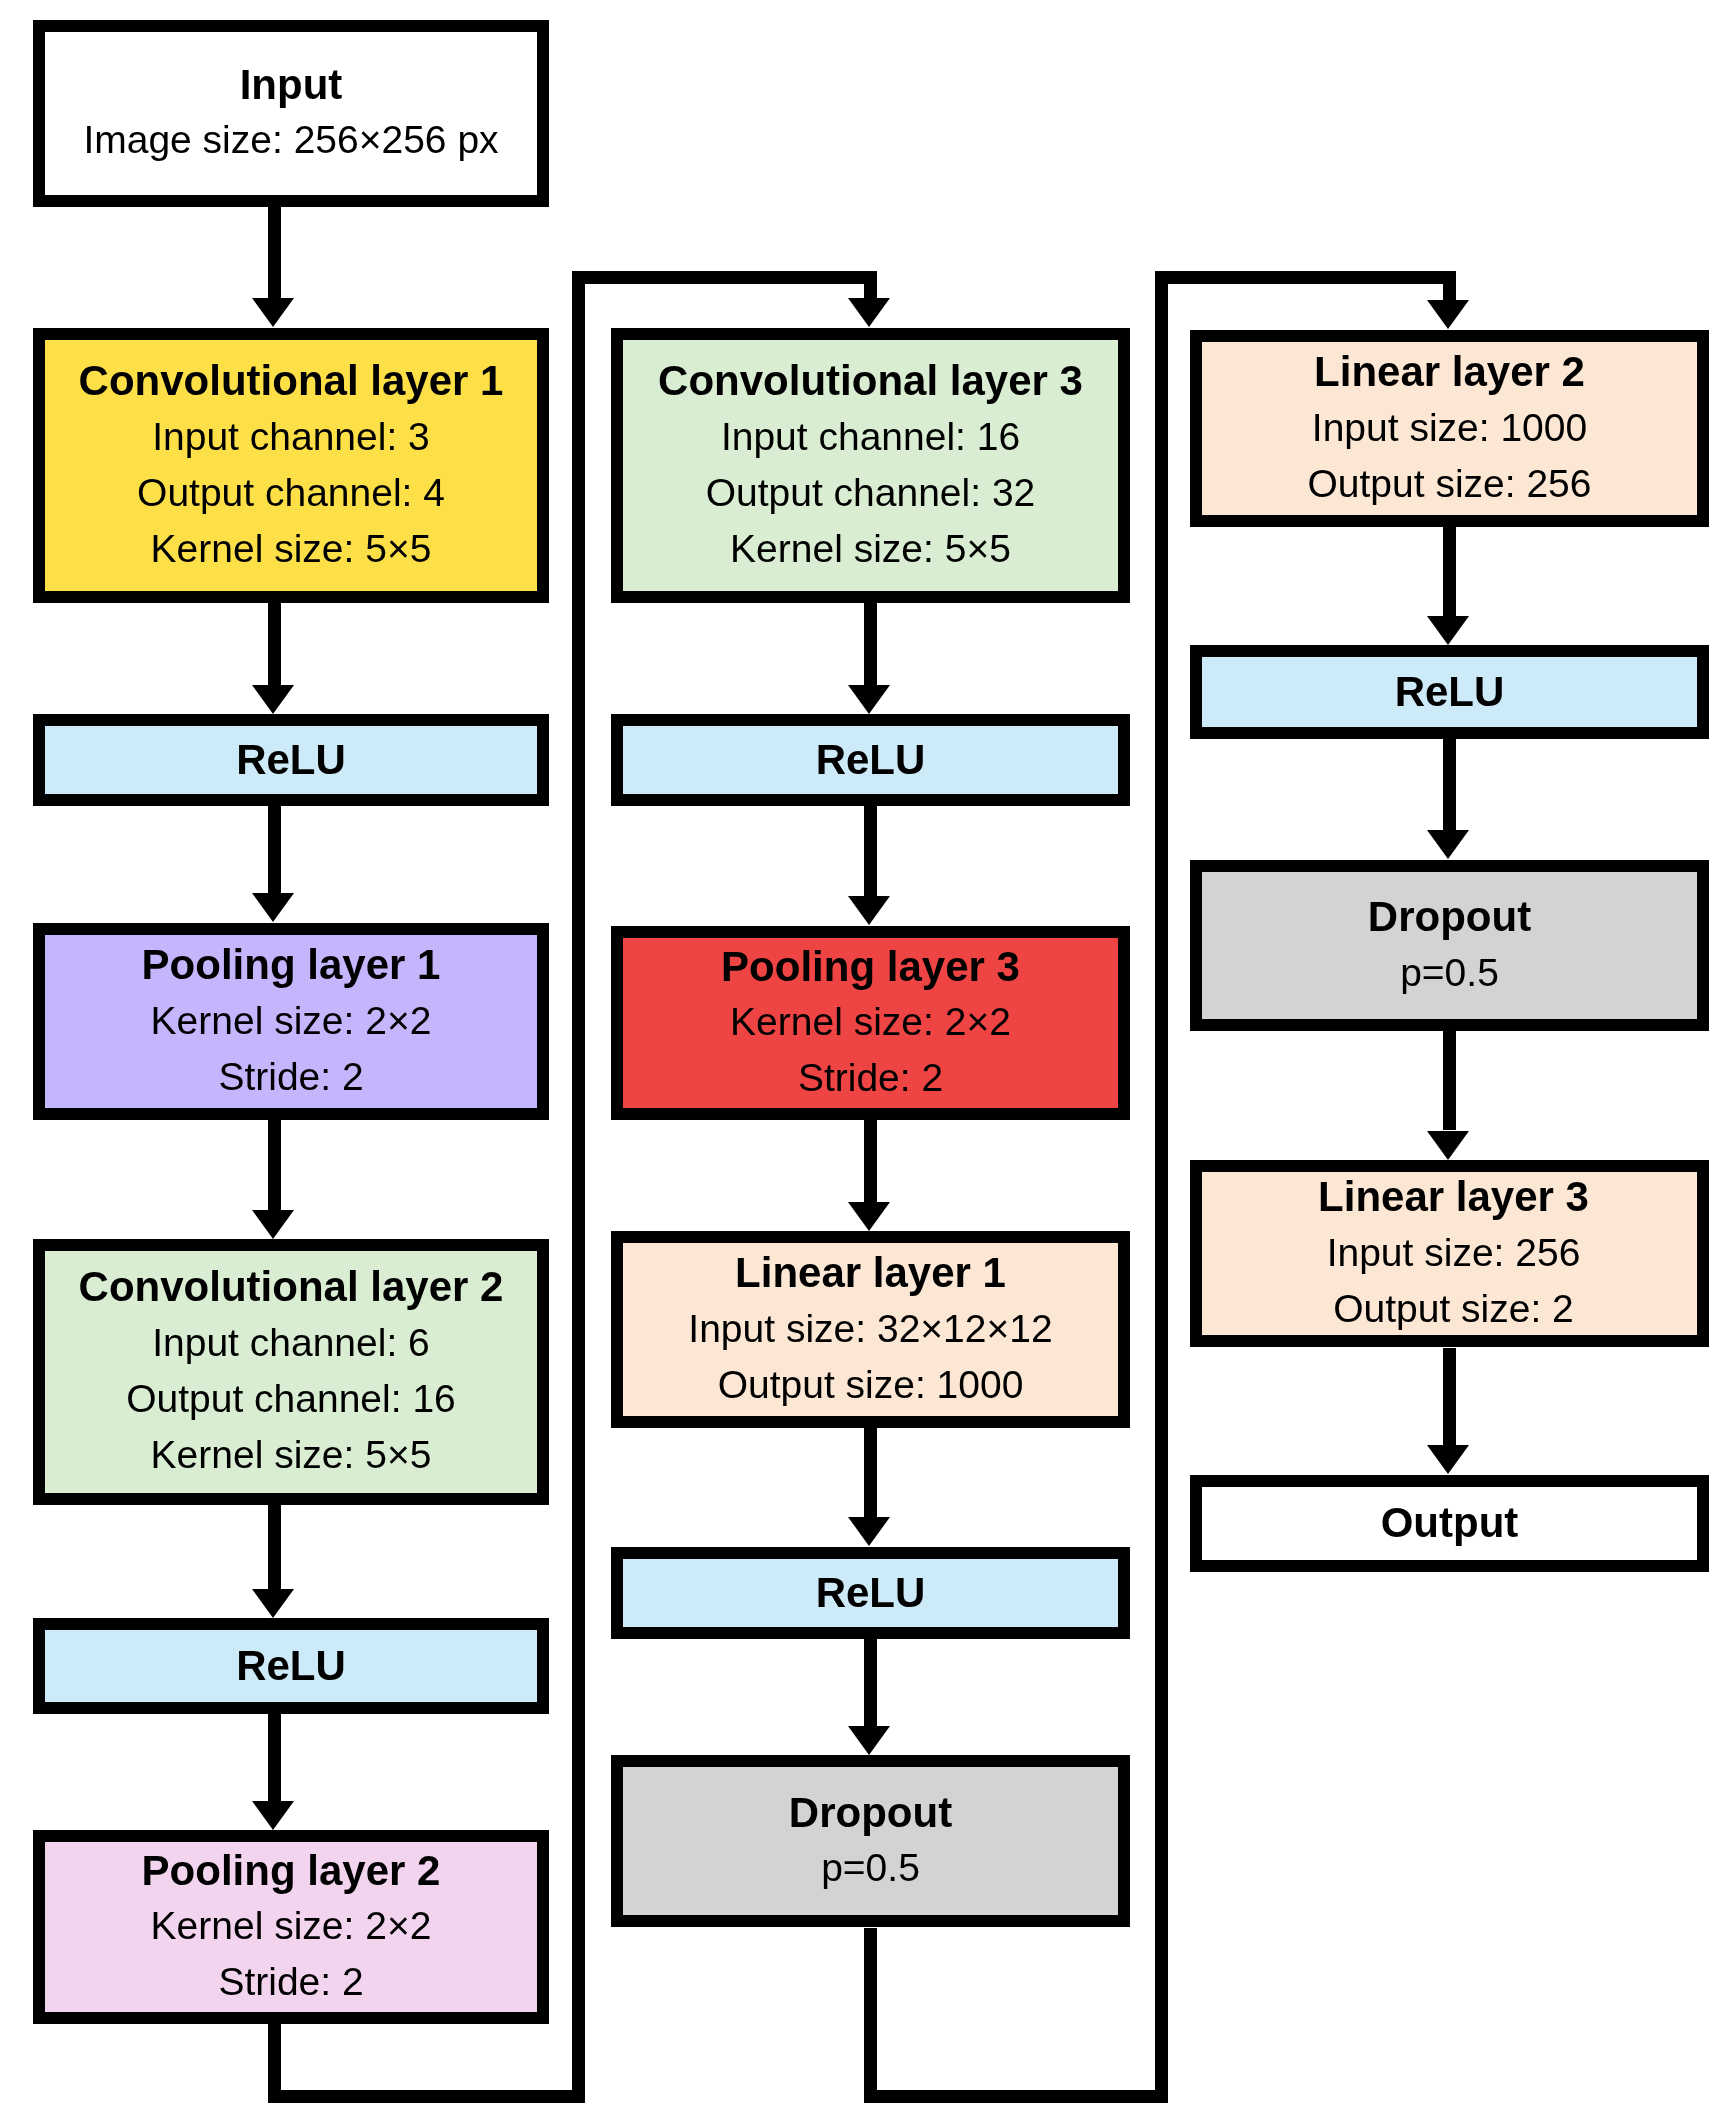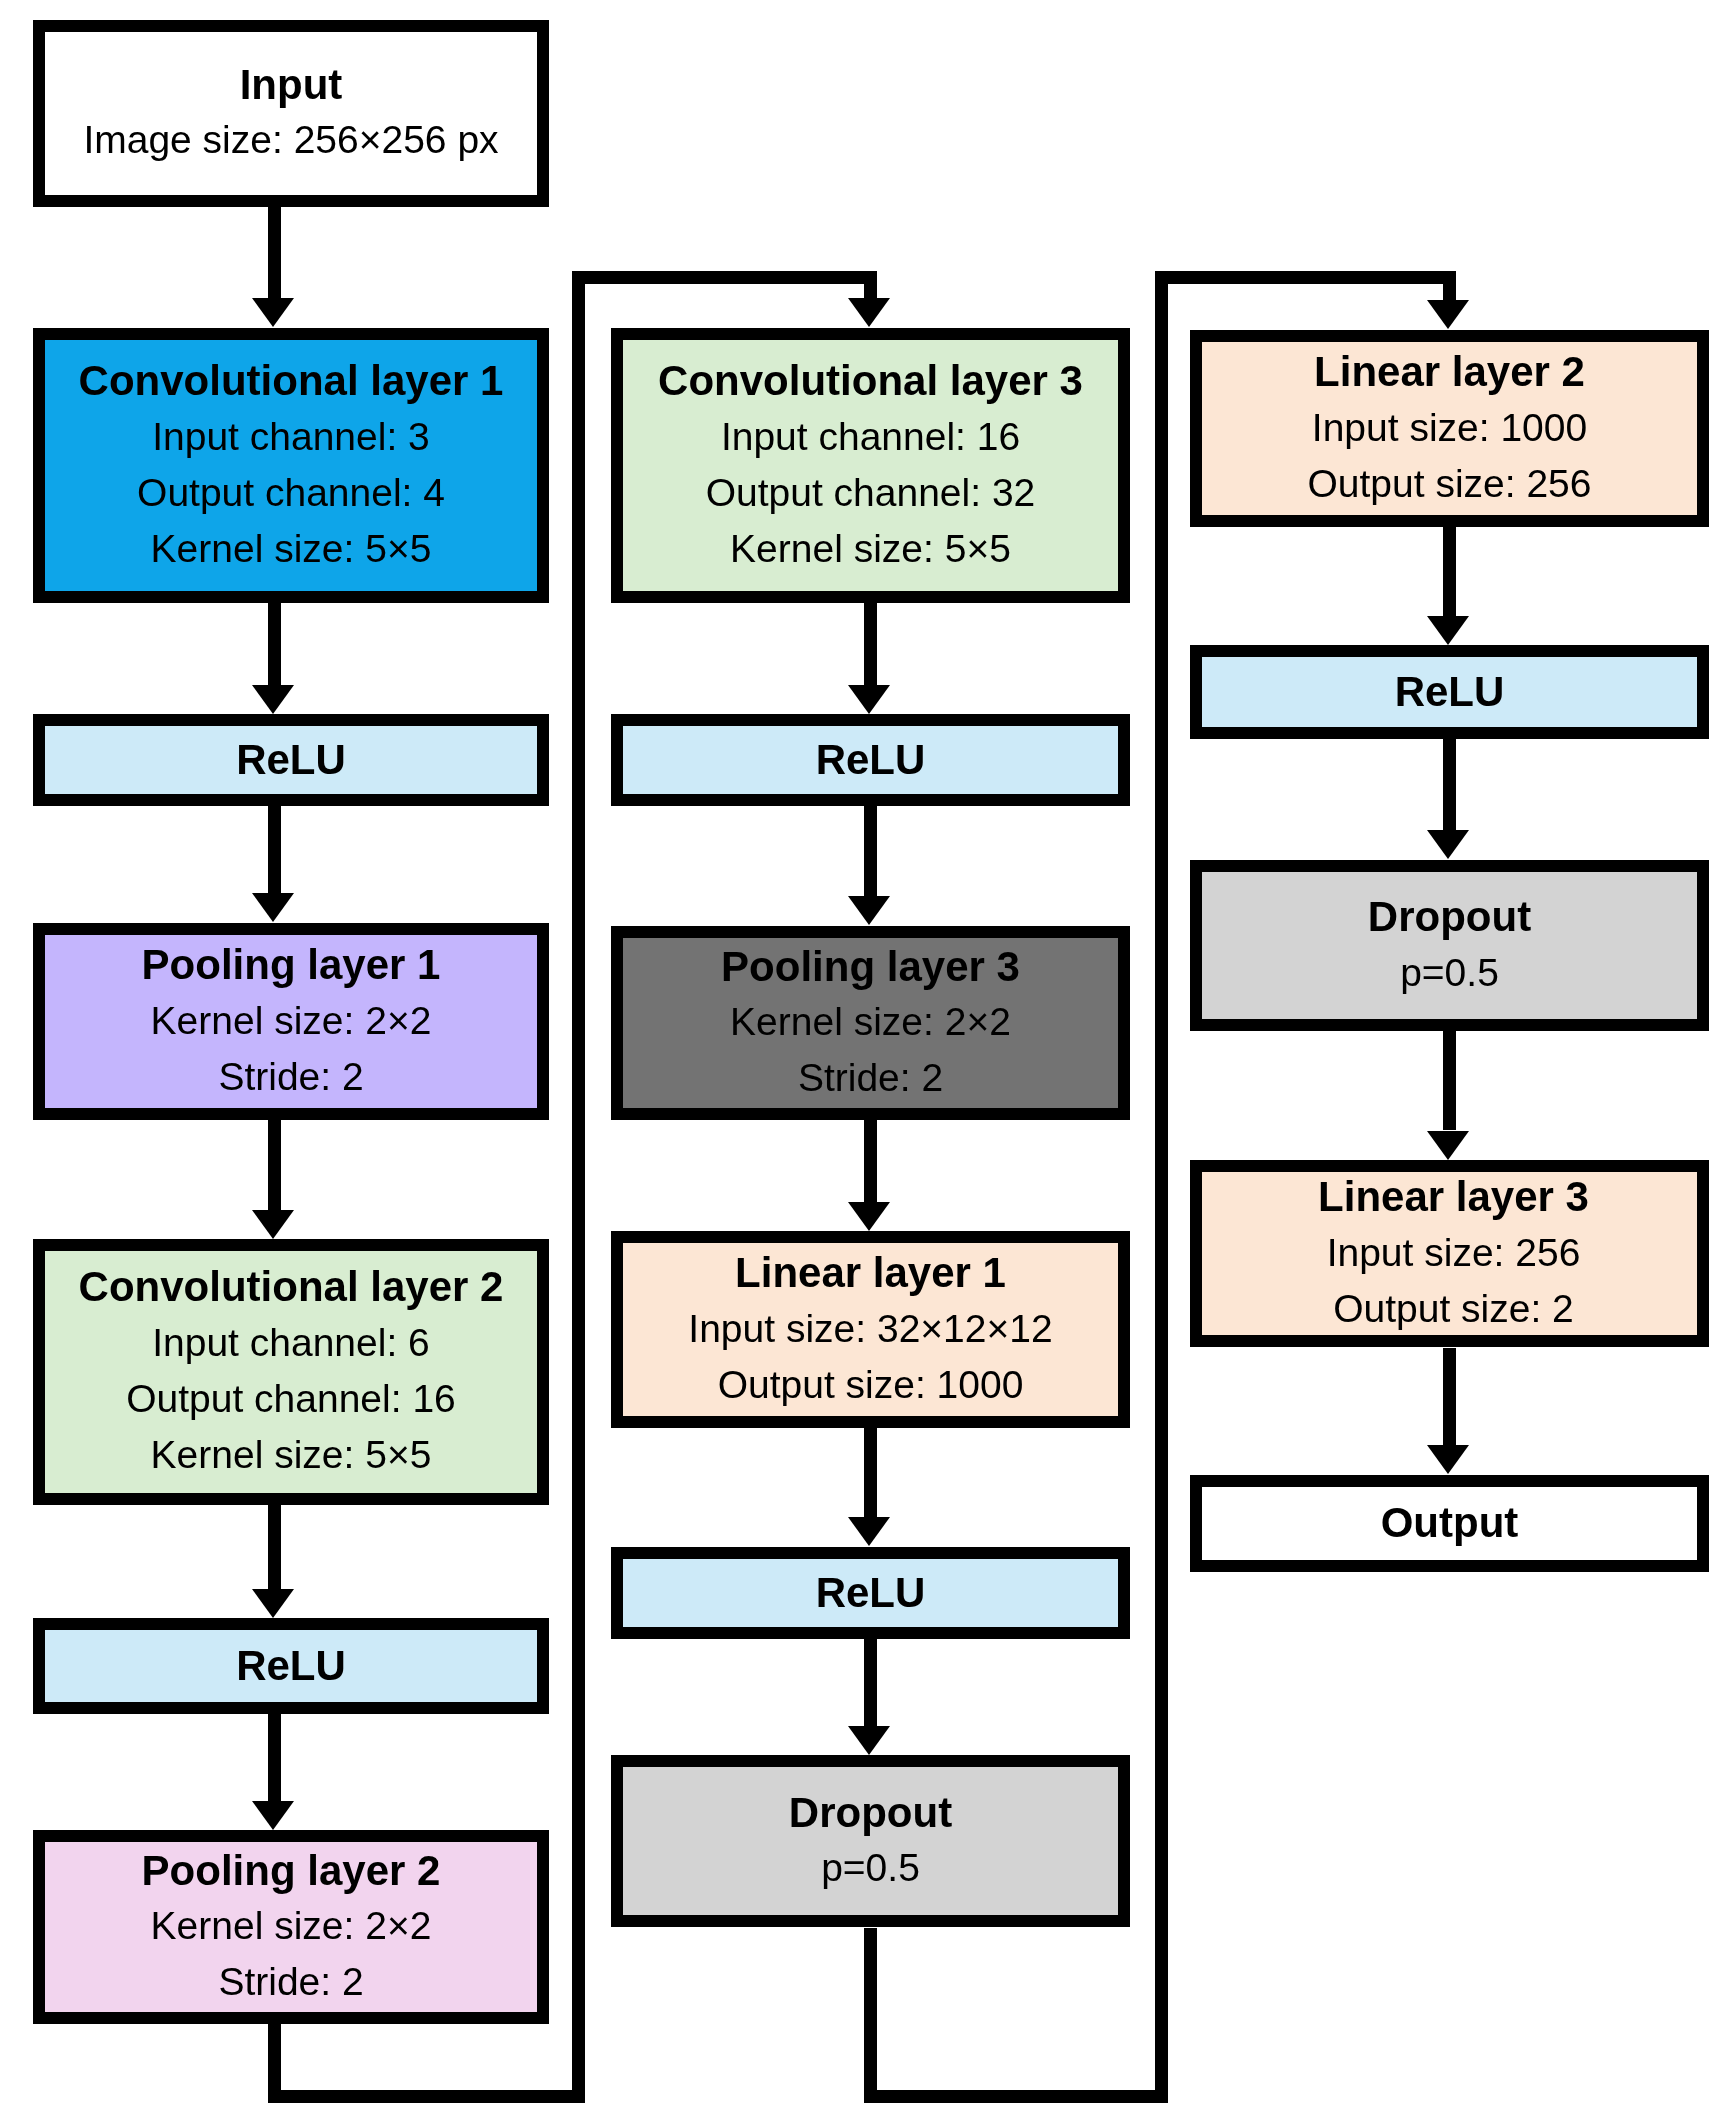--- a/index.html
+++ b/index.html
@@ -56,21 +56,21 @@
 </head>
 <body>
 
 <div class="canvas">
 
   <div class="box" style="left: 33px; top: 19.7px; width: 516px; height: 187px; background: rgb(255, 255, 255);">
     <div class="title">Input</div>
     <div class="line">Image size: 256×256 px</div>
   </div>
 
-  <div class="box" style="left: 33px; top: 328px; width: 516px; height: 275px; background: #0ea5e9;">
+  <div class="box" style="left: 33px; top: 328px; width: 516px; height: 275px; background: #fde047;">
     <div class="title">Convolutional layer 1</div>
     <div class="line">Input channel: 3</div>
     <div class="line">Output channel: 4</div>
     <div class="line">Kernel size: 5×5</div>
   </div>
 
   <div class="box" style="left: 33px; top: 714px; width: 516px; height: 92px; background: rgb(205, 234, 248);">
     <div class="title">ReLU</div>
   </div>
 
@@ -101,21 +101,21 @@
     <div class="title">Convolutional layer 3</div>
     <div class="line">Input channel: 16</div>
     <div class="line">Output channel: 32</div>
     <div class="line">Kernel size: 5×5</div>
   </div>
 
   <div class="box" style="left: 611px; top: 714px; width: 519px; height: 92px; background: rgb(205, 234, 248);">
     <div class="title">ReLU</div>
   </div>
 
-  <div class="box" style="left: 611px; top: 926px; width: 519px; height: 194px; background: #737373;">
+  <div class="box" style="left: 611px; top: 926px; width: 519px; height: 194px; background: #ef4444;">
     <div class="title">Pooling layer 3</div>
     <div class="line">Kernel size: 2×2</div>
     <div class="line">Stride: 2</div>
   </div>
 
   <div class="box" style="left: 611px; top: 1231px; width: 519px; height: 197px; background: rgb(252, 230, 212);">
     <div class="title">Linear layer 1</div>
     <div class="line">Input size: 32×12×12</div>
     <div class="line">Output size: 1000</div>
   </div>

